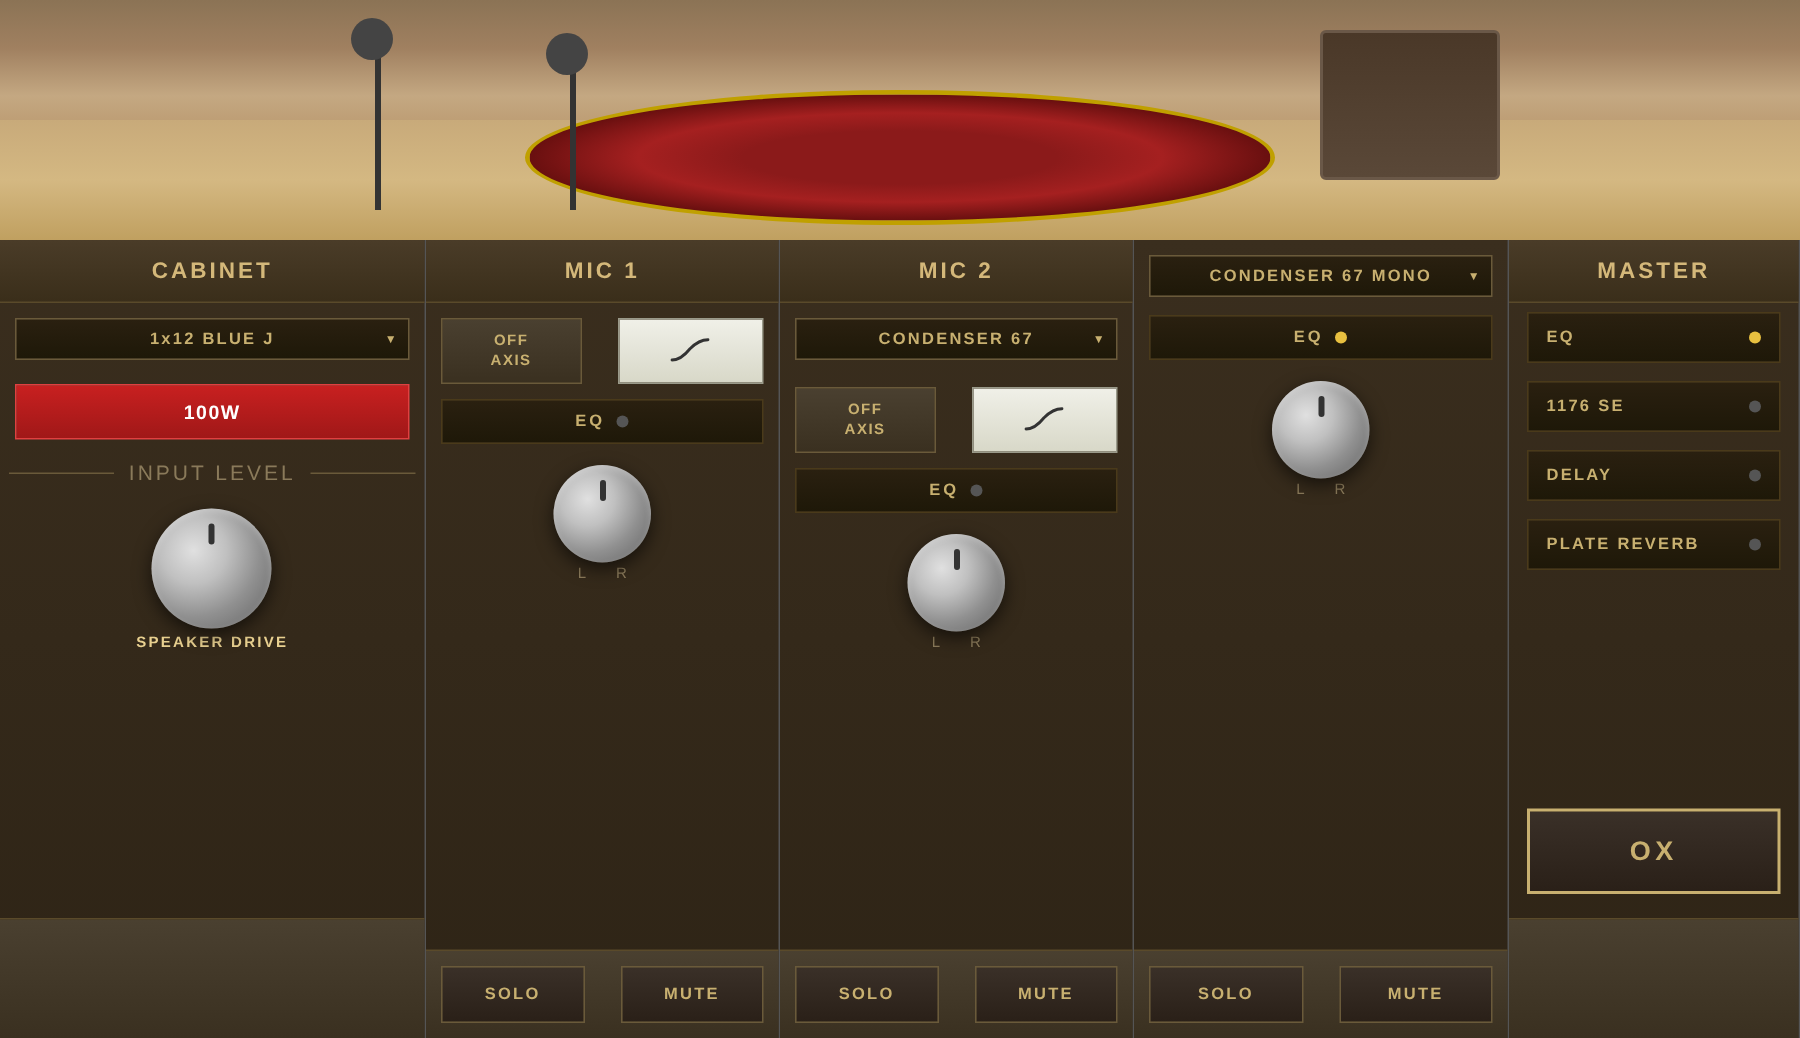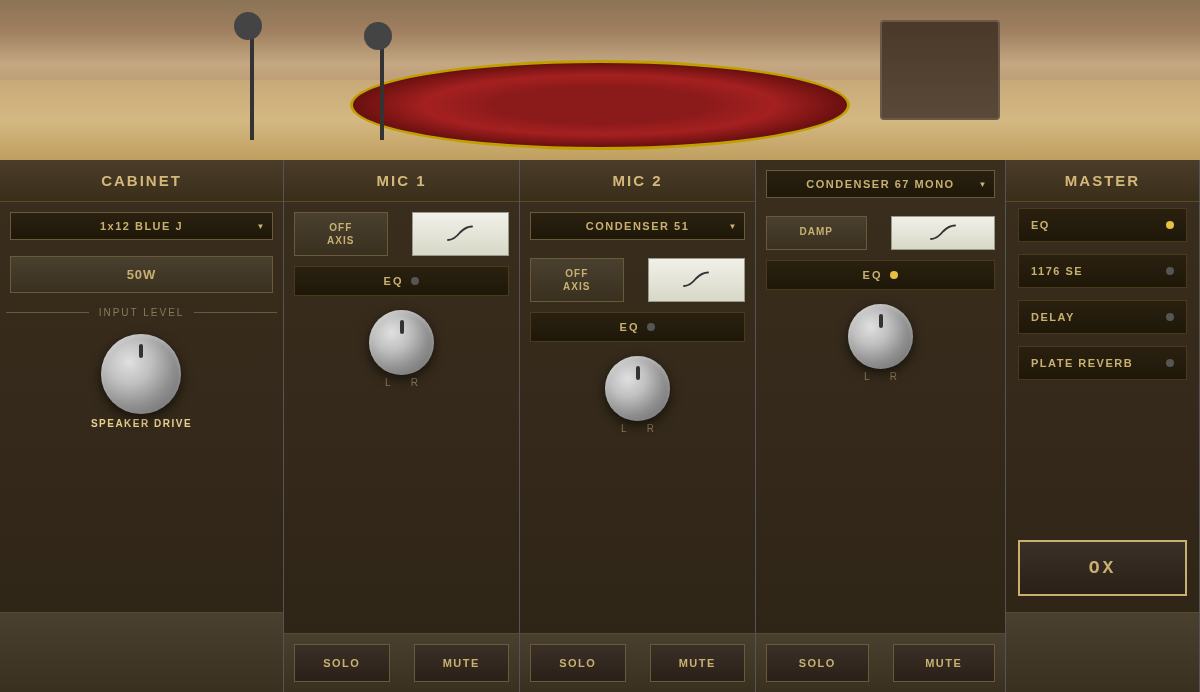--- a/index.html
+++ b/index.html
@@ -155,21 +155,21 @@
     }
     .power-btn.active {
       background: linear-gradient(180deg, #c82020 0%, #a01818 100%);
       border: 1px solid #e04040;
       color: #ffffff;
     }
 
     .input-level-label {
       text-align: center;
       color: #8a7a5a;
-      font-size: 10px;
+      font-size: 14px;
       letter-spacing: 2px;
       margin: 6px 0;
       display: flex;
       align-items: center;
       justify-content: center;
       gap: 4px;
     }
     .input-level-label::before,
     .input-level-label::after {
       content: '';
@@ -337,21 +337,20 @@
       justify-content: center;
       margin: 16px 12px;
       padding: 16px;
       background: linear-gradient(180deg, #3a3028 0%, #2a2018 100%);
       border: 2px solid #c8b070;
       color: #c8b070;
       font-size: 18px;
       font-weight: bold;
       letter-spacing: 3px;
       cursor: pointer;
-      font-family: Liberation Mono, monospace;
     }
 
     .spacer { flex: 1; }
 
     .cabinet-footer {
       margin-top: auto;
       padding: 10px;
       background: linear-gradient(180deg, #4a4030 0%, #3a3020 100%);
       border-top: 1px solid #5a4a2a;
       height: 80px;
@@ -369,21 +368,21 @@
   <div class="photo-mic-stand2"></div>
   <div class="photo-mic-head2"></div>
 </div>
 
 <div class="main-ui">
 
   <div class="panel panel-cabinet">
     <div class="panel-header">CABINET</div>
     <div class="dropdown-box">1x12 BLUE J</div>
     <div class="power-buttons">
-      <div class="power-btn">50W</div>
+      <div class="power-btn active">100W</div>
     </div>
     <div class="input-level-label">INPUT LEVEL</div>
     <div class="knob-container">
       <div class="knob"></div>
       <div class="knob-label">
         <span>SPEAKER</span>&nbsp;<span>DRIVE</span>
       </div>
     </div>
     <div class="spacer"></div>
     <div class="cabinet-footer"></div>
@@ -412,21 +411,21 @@
     </div>
     <div class="spacer"></div>
     <div class="footer-buttons">
       <div class="solo-mute-btn">SOLO</div>
       <div class="solo-mute-btn">MUTE</div>
     </div>
   </div>
 
   <div class="panel panel-mic2">
     <div class="panel-header">MIC 2</div>
-    <div class="dropdown-box">CONDENSER 51</div>
+    <div class="dropdown-box">CONDENSER 67</div>
     <div class="button-row">
       <div class="square-btn">OFF<br>AXIS</div>
       <div class="curve-btn">
         <svg class="curve-line" viewBox="0 0 40 24" fill="none">
           <path d="M4 20 Q12 20 20 10 Q28 2 36 2" stroke="#333" stroke-width="2.5" fill="none" stroke-linecap="round"></path>
         </svg>
       </div>
     </div>
     <div class="eq-row">
       <span>EQ</span>
@@ -441,28 +440,20 @@
     </div>
     <div class="spacer"></div>
     <div class="footer-buttons">
       <div class="solo-mute-btn">SOLO</div>
       <div class="solo-mute-btn">MUTE</div>
     </div>
   </div>
 
   <div class="panel panel-room">
     <div class="dropdown-box">CONDENSER 67 MONO</div>
-    <div class="button-row">
-      <div class="square-btn">DAMP</div>
-      <div class="curve-btn">
-        <svg class="curve-line" viewBox="0 0 40 24" fill="none">
-          <path d="M4 20 Q12 20 20 10 Q28 2 36 2" stroke="#333" stroke-width="2.5" fill="none" stroke-linecap="round"></path>
-        </svg>
-      </div>
-    </div>
     <div class="eq-row">
       <span>EQ</span>
       <div class="eq-dot active"></div>
     </div>
     <div class="knob-container">
       <div class="knob knob-small"></div>
       <div class="lr-indicator">
         <span>L</span>
         <span>R</span>
       </div>

